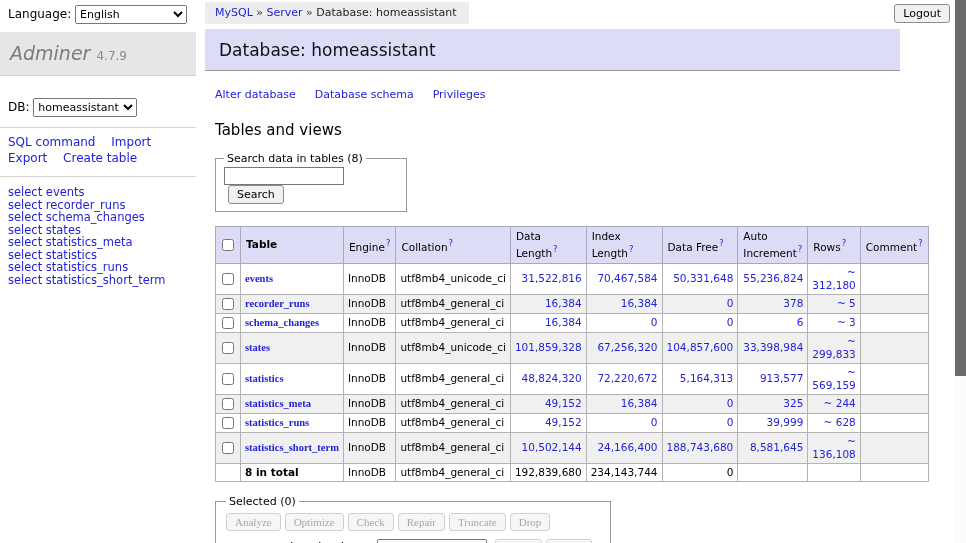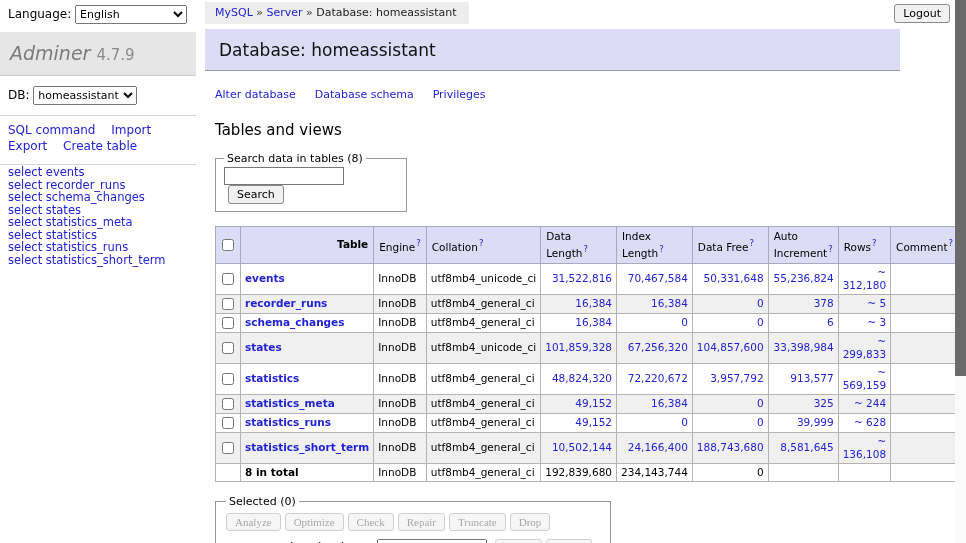--- a/index.html
+++ b/index.html
@@ -14,27 +14,27 @@
 
   
   .sidebar { position: absolute; left: 0; top: 0; width: 196px; }
   .lang-row { margin: 0; padding: 5px 0 0 8px; }
   .lang-row select { width: 112px; height: 19px; font-family: inherit; font-size: 11px; }
   h1.brand {
     margin: 8px 0 0; background: #e6e6e6; border-bottom: 1px solid #cfcfcf;
     padding: 10px 10px 11px; font-weight: normal; font-size: 19px;
     font-style: italic; color: #7b7b7b;
   }
-  h1.brand .ver { font-size: 15px; font-style: normal; color: #8a8a8a; margin-top: 12px; }
-  .db-row { margin: 10px 0 0; padding-left: 8px; }
+  h1.brand .ver { font-size: 12px; font-style: normal; color: #8a8a8a; margin-top: 12px; }
+  .db-row { margin: 22px 0 0; padding-left: 8px; }
   .db-row select { width: 104px; height: 19px; font-family: inherit; font-size: 11px; }
   .sidebar hr { margin: 10px 0 0; border: none; border-top: 1px solid #d4d4d4; }
   .cmd-links { margin: 7px 0 0; padding-left: 8px; width: 180px; line-height: 1.3; }
   .cmd-links a { margin-right: 12px; white-space: nowrap; }
-  .tbl-links { margin: 1px 0 0; padding-left: 8px; font-size: 11.5px; line-height: 12.5px; }
+  .tbl-links { margin: 9px 0 0; padding-left: 8px; font-size: 11.5px; line-height: 12.5px; }
   .tbl-links a.block { display: block; }
 
   
   .main { position: absolute; left: 205px; top: 0; width: 695px; }
   .breadcrumb {
     display: inline-block; background: #ededed; margin: 2px 0 0;
     padding: 4px 12px 5px 10px; font-size: 11px; color: #222;
   }
   .breadcrumb .sep { color: #333; }
   h2.title {
@@ -59,25 +59,25 @@
     margin-left: 4px; vertical-align: middle; cursor: pointer;
   }
 
   
   table.tables { border-collapse: collapse; margin-top: 14px; font-size: 10.5px; border: 1px solid #999; }
   table.tables th, table.tables td { border: 1px solid #b3b3b3; padding: 2px 4px; line-height: 13px; }
   table.tables thead th {
     background: #dcdcf7; font-weight: normal; text-align: left;
     padding: 3px 5px; border-color: #a9a9bd;
   }
-  table.tables thead th.col-table { text-align: right; font-weight: bold; }
+  table.tables thead th.col-table { text-align: left; font-weight: bold; }
   th.check, td.check { text-align: center; padding: 1px 2px; width: 23px; }
   input[type=checkbox] { width: 12px; height: 12px; margin: 1px; vertical-align: middle; }
   sup.help { color: #2222d6; font-size: 8.5px; margin-left: 1px; cursor: pointer; }
-  td.name a { font-weight: bold; }
+  td.name a { font-weight: bold; font-family: Liberation Serif, serif; }
   td.num { text-align: right; color: #2222d6; }
   td.num.black { color: #000; }
   td.empty { border: none; background: #fff !important; }
   tbody tr:nth-child(even) td { background: #f0f0f0; }
   tbody tr td { background: #fff; }
   tbody tr.total .name { font-weight: bold; }
 
   
   .selected-fs { width: 396px; padding: 2px 10px 9px; }
   .btn-row { margin-top: 3px; font-family: Liberation Serif, serif; }
@@ -213,21 +213,21 @@
             <td class="num">~ 299,833</td>
             <td></td>
           </tr>
           <tr>
             <td class="check"><input type="checkbox" style=""></td>
             <td class="name"><a>statistics</a></td>
             <td>InnoDB</td>
             <td>utf8mb4_general_ci</td>
             <td class="num">48,824,320</td>
             <td class="num">72,220,672</td>
-            <td class="num">3,957,792</td>
+            <td class="num">5,164,313</td>
             <td class="num">913,577</td>
             <td class="num">~ 569,159</td>
             <td></td>
           </tr>
           <tr>
             <td class="check"><input type="checkbox" style=""></td>
             <td class="name"><a>statistics_meta</a></td>
             <td>InnoDB</td>
             <td>utf8mb4_general_ci</td>
             <td class="num">49,152</td>

